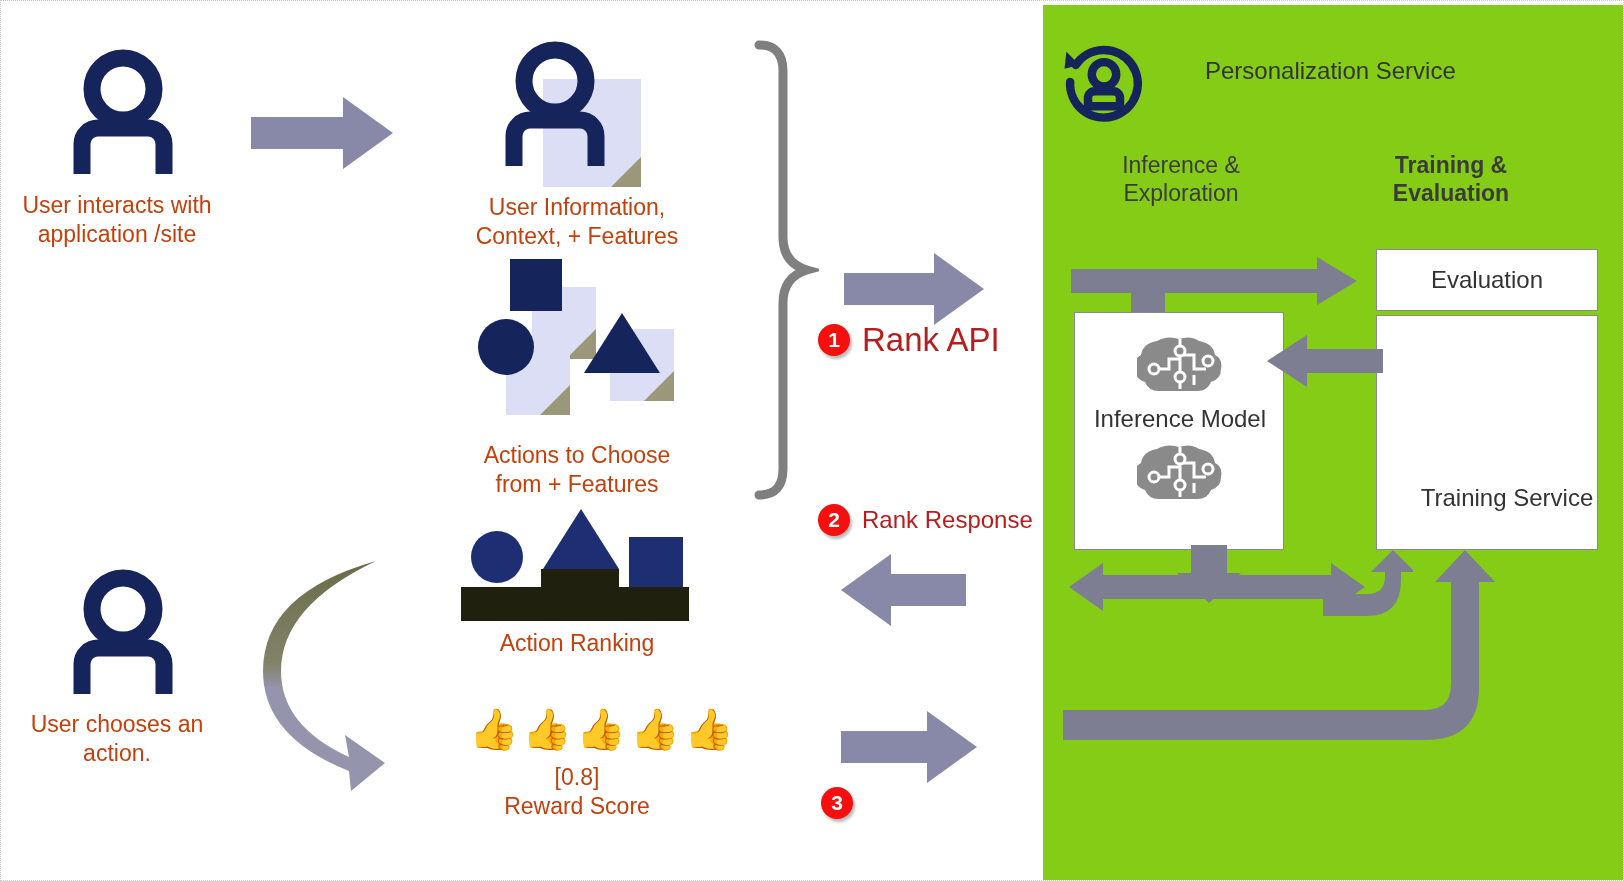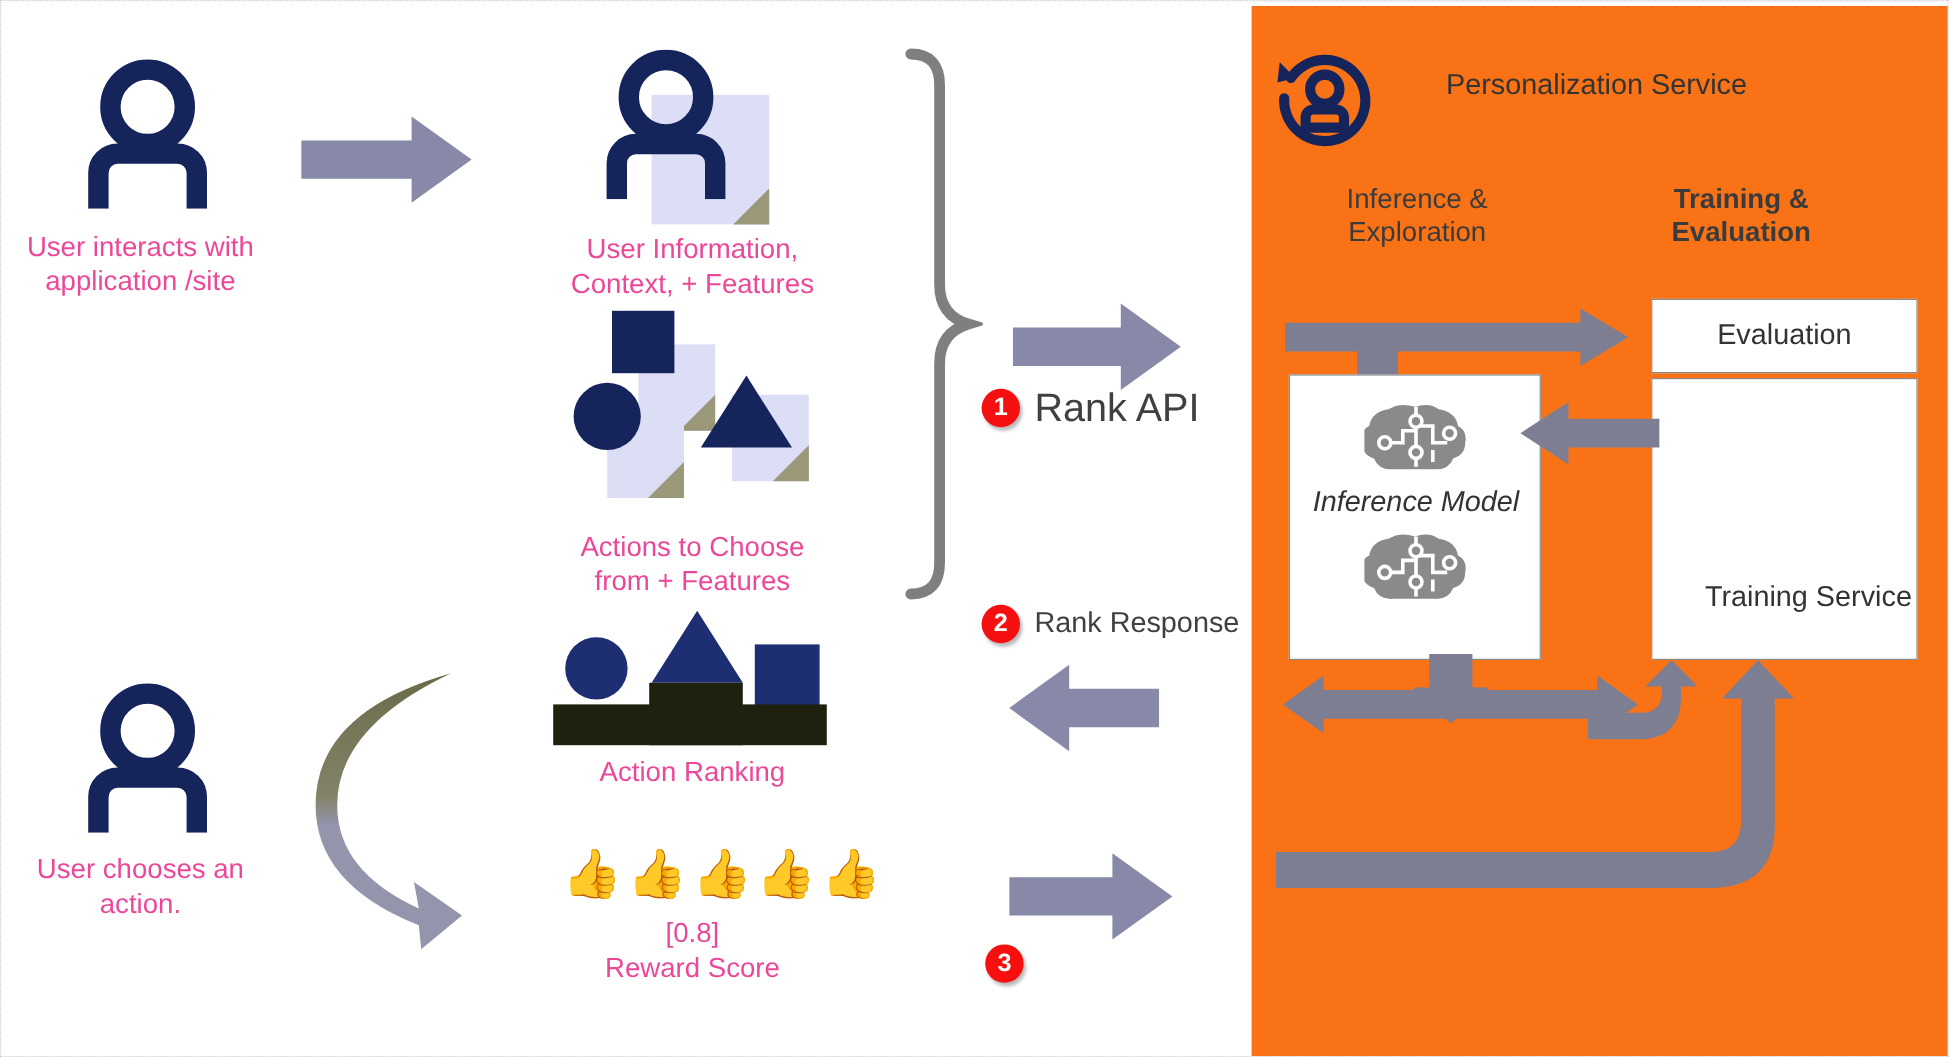--- a/index.html
+++ b/index.html
@@ -1,31 +1,31 @@
 <!DOCTYPE html>
 <html><head>
 <meta charset="utf-8">
 <style>
   html,body{margin:0;padding:0;background:#fff;}
   body{width:1624px;height:881px;font-family:"Liberation Sans",sans-serif;}
   #stage{position:relative;width:1624px;height:881px;overflow:hidden;background:#ffffff;
          border:1px dotted #c9c9c9;box-sizing:border-box;}
   .abs{position:absolute;}
-  .cap{color:#ec4899;font-size:23px;line-height:29px;text-align:center;white-space:pre-line;}
+  .cap{color:#c2410c;font-size:23px;line-height:29px;text-align:center;white-space:pre-line;}
   
-  #panel{left:1042px;top:4px;width:582px;height:877px;background:#f97316;}
+  #panel{left:1042px;top:4px;width:582px;height:877px;background:#84cc16;}
   .panel-title{font-size:24px;color:#333;}
   .sub{font-size:23px;line-height:28px;color:#3b3b3b;text-align:center;white-space:pre-line;}
   .wbox{background:#ffffff;border:1px solid #8a8a8a;box-sizing:border-box;}
   .wbox span{display:block;font-size:24px;color:#333;text-align:center;}
   
   .badge{width:32px;height:32px;border-radius:50%;background:#f60f0f;color:#fff;
          font-size:21px;font-weight:bold;display:flex;align-items:center;justify-content:center;
          box-shadow:2px 3px 3px rgba(0,0,0,.28);}
-  .redtxt{color:#404040;white-space:nowrap;}
+  .redtxt{color:#b91c1c;white-space:nowrap;}
   .redbig{font-size:33px;}
   .redsml{font-size:24px;}
   .callout{display:flex;align-items:center;gap:12px;}
   
   .sq{background:#16245c;}
   .ci{background:#16245c;border-radius:50%;}
   .tri{width:0;height:0;border-left:38px solid transparent;border-right:38px solid transparent;border-bottom:60px solid #16245c;}
   .paper{background:#dcdef5;}
   .fold{position:absolute;right:0;bottom:0;width:0;height:0;
         border-left:30px solid transparent;border-bottom:30px solid #9a9878;}
@@ -55,21 +55,21 @@
 Exploration</div>
     <div class="abs sub" style="left:308px;top:146px;width:200px;font-weight:bold;">Training &amp;
 Evaluation</div>
 
     <div class="abs" style="left:22px;top:250px;width:300px;height:70px;">
       <svg width="300" height="70" viewBox="0 0 300 70">
         <path d="M0 0 h246 v-12 l40 24 l-40 24 v-12 h-152 v46 h-34 v-46 h-60 z" fill="#7e7e93" transform="translate(6,14)"></path>
       </svg>
     </div>
 
-    <div class="abs wbox" style="left:31px;top:307px;width:210px;height:238px;font-style:italic;">
+    <div class="abs wbox" style="left:31px;top:307px;width:210px;height:238px;">
       <div class="abs" style="left:62px;top:18px;">
         <svg width="86" height="66" viewBox="0 0 86 66">
           <path d="M20 10 q-14 2 -16 14 q-8 4 -6 14 q0 10 10 13 q4 10 16 9 h34 q12 1 16 -9 q10 -3 10 -13 q2 -10 -6 -14 q-2 -12 -16 -14 q-8 -6 -20 -2 q-12 -4 -22 2 z" fill="#8a8a8a"></path>
           <g stroke="#fff" stroke-width="3" fill="none">
             <path d="M43 8 v50"></path>
               <path d="M43 24 h14 v14 h12"></path>
               <path d="M20 38 h12 v-10 h11"></path>
               <path d="M57 44 v10"></path>
           </g>
           <g fill="#8a8a8a" stroke="#fff" stroke-width="3">

